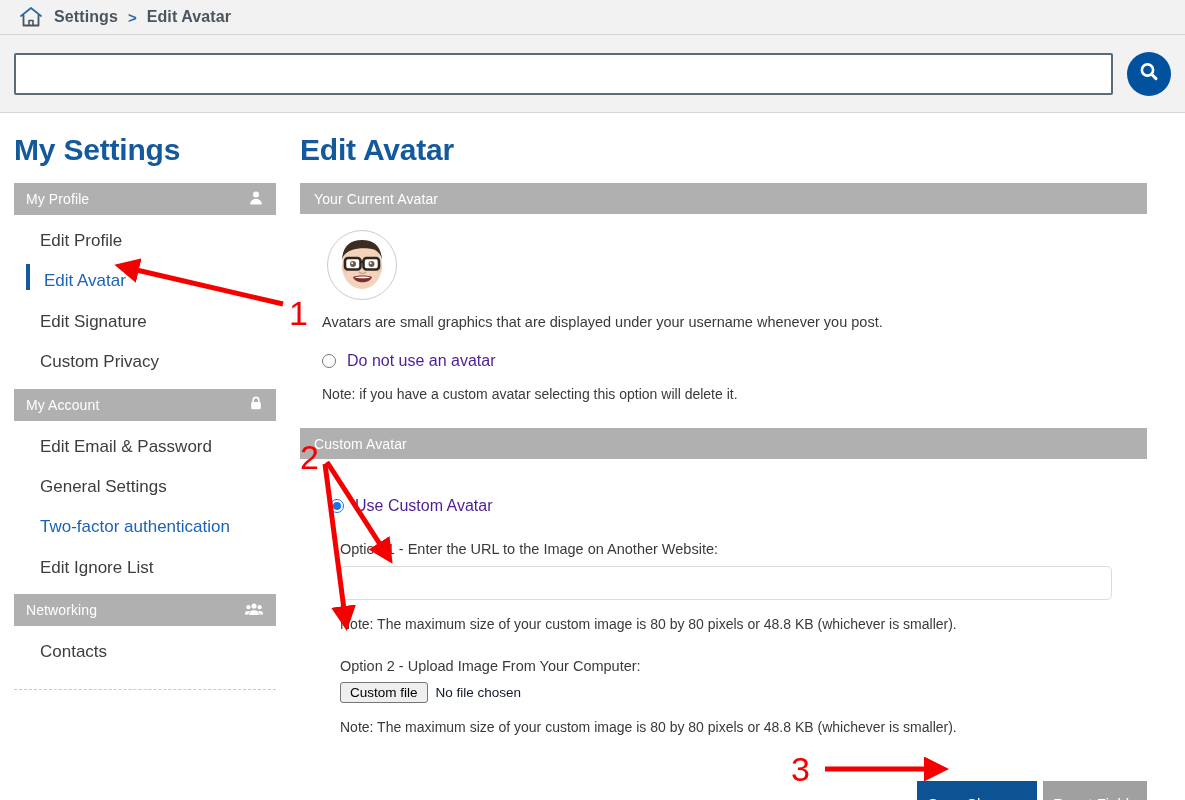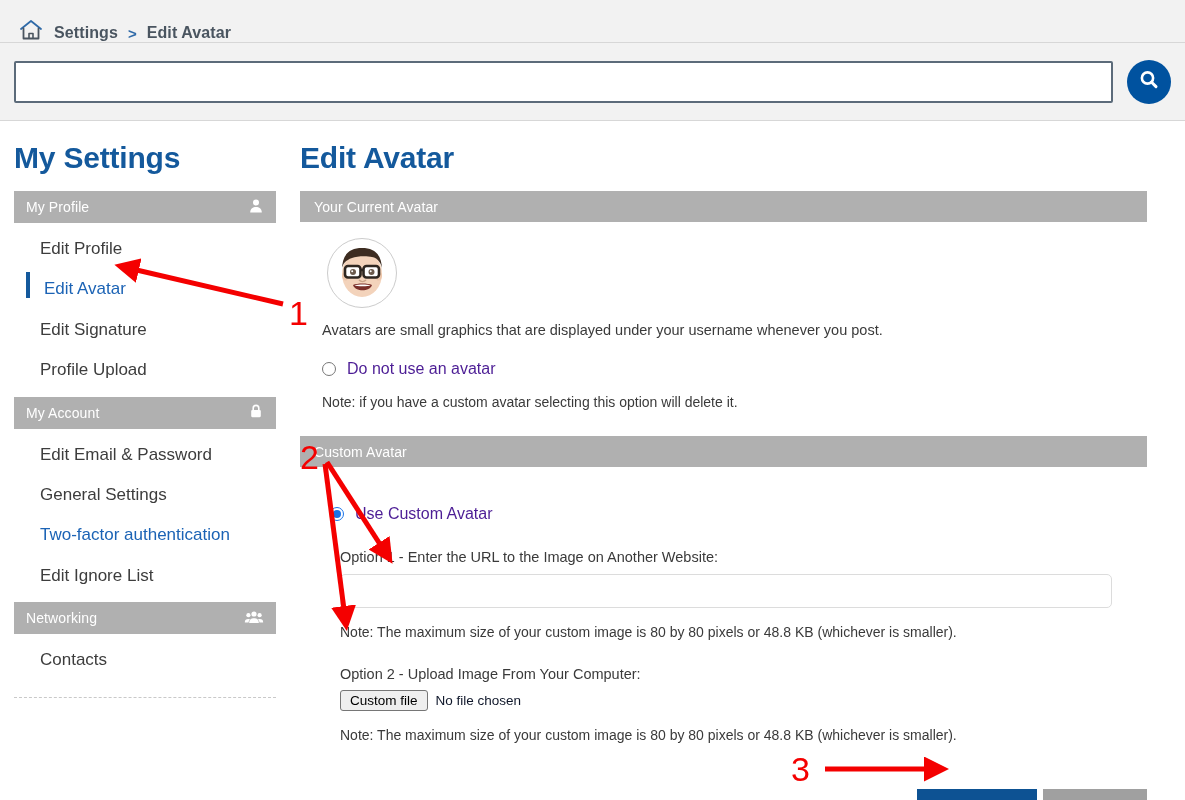--- a/index.html
+++ b/index.html
@@ -10,25 +10,25 @@
     height: 800px;
     background: #ffffff;
     font-family: "Liberation Sans", sans-serif;
     color: #333333;
     overflow: hidden;
     position: relative;
   }
 
   
   .breadcrumb-bar {
-    height: 43px;
+    height: 35px;
     background: #f2f2f2;
     border-bottom: 1px solid #d7d7d7;
     display: flex;
-    align-items: flex-end;
+    align-items: center;
     padding-left: 18px;
     gap: 10px;
   }
   .home-icon { display: block; }
   .crumb-link {
     font-size: 16px;
     color: #4a5560;
     font-weight: 600;
     letter-spacing: .1px;
     cursor: pointer;
@@ -313,21 +313,21 @@
       <span>
         <svg width="16" height="16" viewBox="0 0 16 16">
           <circle cx="8" cy="4.6" r="3" fill="#ffffff"></circle>
           <path d="M2.2 14.5 C2.2 10.6 5 9 8 9 C11 9 13.8 10.6 13.8 14.5 Z" fill="#ffffff"></path>
         </svg>
       </span>
     </div>
     <div class="nav-item">Edit Profile</div>
     <div class="nav-item active">Edit Avatar</div>
     <div class="nav-item">Edit Signature</div>
-    <div class="nav-item">Profile Upload</div>
+    <div class="nav-item">Custom Privacy</div>
 
     <div class="section-header" style="margin-top:6px">
       <span class="sh-label">My Account</span>
       <span>
         <svg width="16" height="16" viewBox="0 0 16 16">
           <rect x="3.2" y="7" width="9.6" height="7.2" rx="1.1" fill="#ffffff"></rect>
           <path d="M5.2 7 V5.2 A2.8 2.8 0 0 1 10.8 5.2 V7" stroke="#ffffff" stroke-width="1.6" fill="none"></path>
         </svg>
       </span>
     </div>

